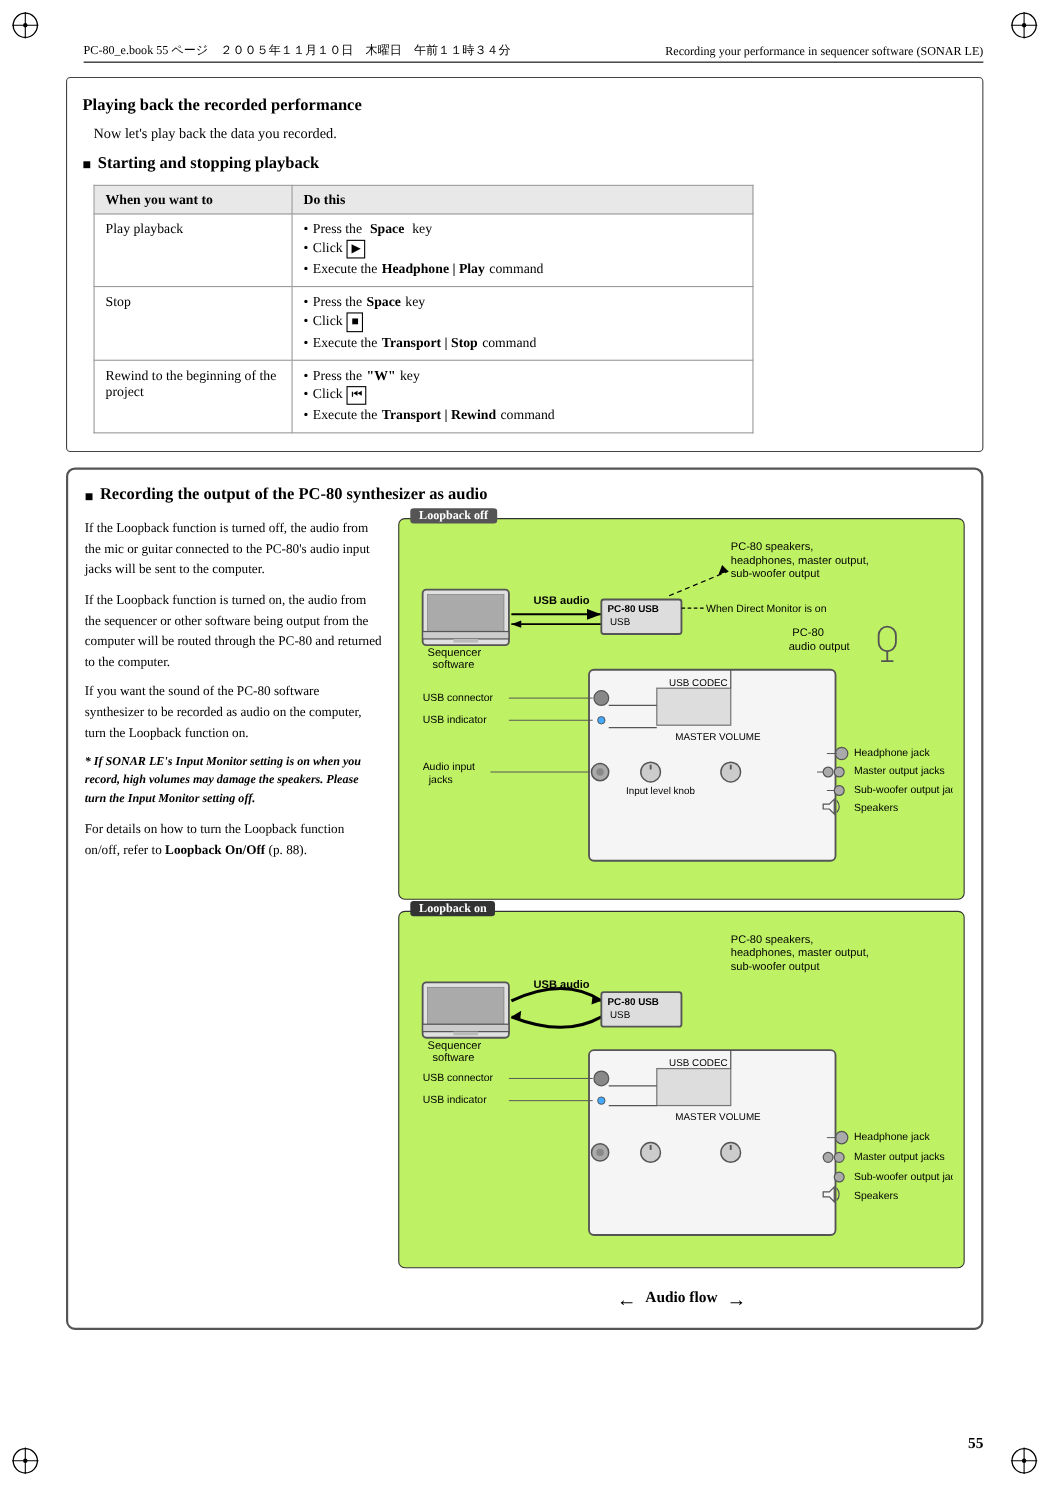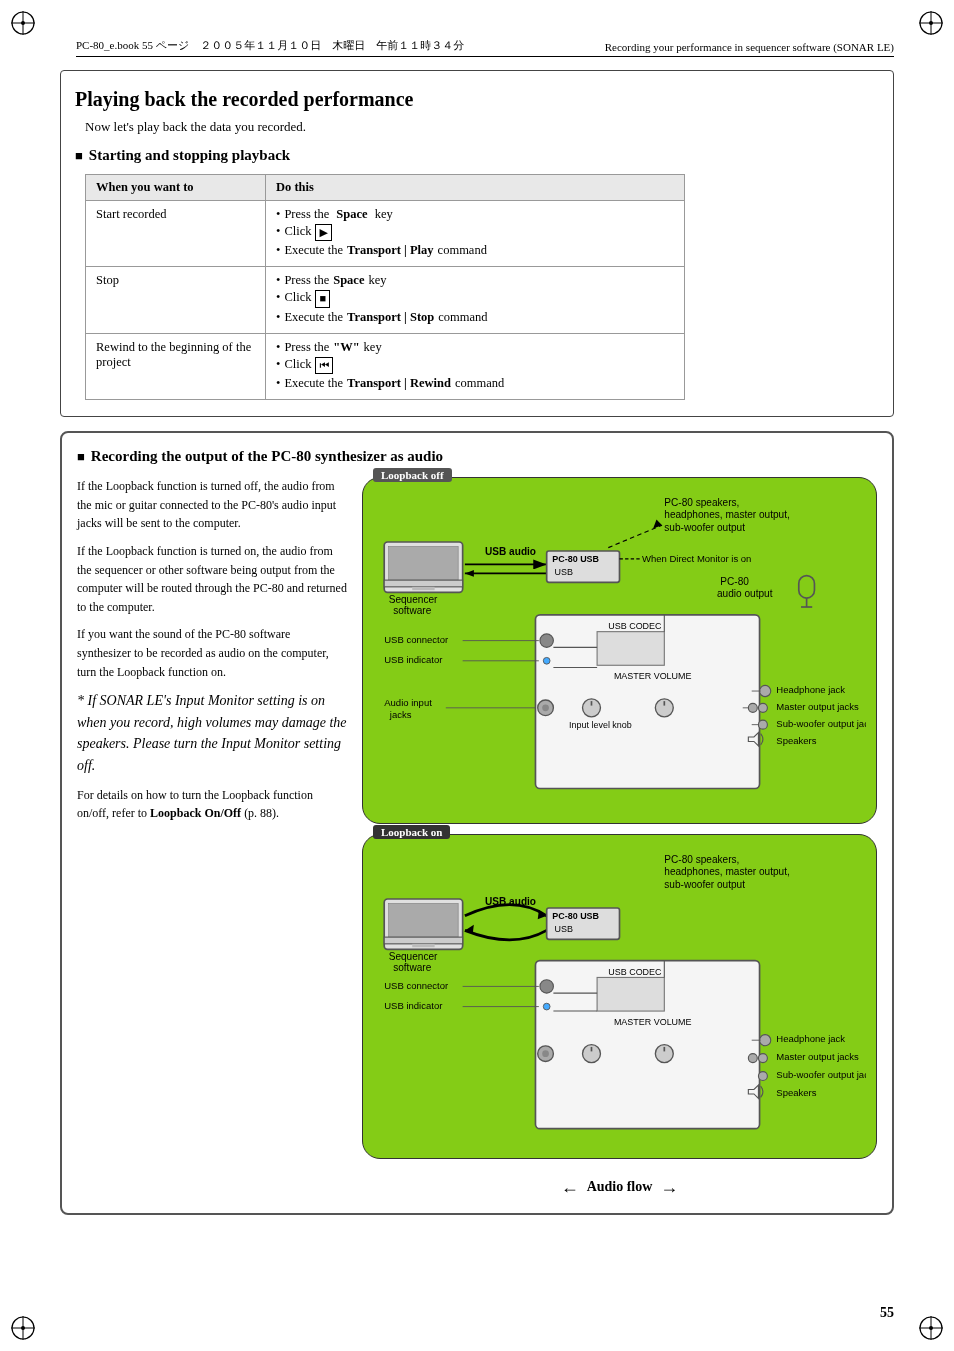--- a/index.html
+++ b/index.html
@@ -63,21 +63,21 @@
     .main-content {
       position: absolute;
       top: 70px;
       left: 60px;
       right: 60px;
       bottom: 55px;
     }
 
     
     .section-title {
-      font-size: 20px;
+      font-size: 15px;
       font-weight: bold;
       margin-bottom: 8px;
       margin-top: 5px;
     }
 
     .intro-text {
       font-size: 13px;
       margin-bottom: 12px;
       margin-left: 10px;
     }
@@ -144,45 +144,46 @@
     .left-col {
       flex: 0 0 270px;
       font-size: 12px;
       line-height: 1.55;
     }
     .left-col p {
       margin-bottom: 9px;
     }
     .left-col .italic-note {
       font-style: italic;
-      font-size: 14px;
+      font-size: 11px;
       margin-bottom: 9px;
+      font-weight: bold;
     }
     .left-col .last-para {
       margin-bottom: 0;
     }
 
     .right-col {
       flex: 1;
       position: relative;
     }
 
     
     .diagram-area {
       display: flex;
       flex-direction: column;
       gap: 10px;
     }
 
     .diagram-box {
       border: 1.5px solid #333;
-      border-radius: 18px;
+      border-radius: 6px;
       padding: 8px 10px 8px 10px;
       position: relative;
-      background: #84cc16;
+      background: #bef264;
     }
 
     .diagram-label {
       position: absolute;
       top: -10px;
       left: 10px;
       background: #555;
       color: #fff;
       font-size: 11px;
       font-weight: bold;
@@ -288,25 +289,25 @@
 
     <table class="playback-table">
       <thead>
         <tr>
           <th>When you want to</th>
           <th>Do this</th>
         </tr>
       </thead>
       <tbody>
         <tr>
-          <td>Start recorded</td>
+          <td>Play playback</td>
           <td>
             <div class="bullet-item">Press the <span class="key-bold">&nbsp;Space&nbsp;</span> key</div>
             <div class="bullet-item">Click <span class="key-box">▶</span></div>
-            <div class="bullet-item">Execute the <strong>Transport | Play</strong> command</div>
+            <div class="bullet-item">Execute the <strong>Headphone | Play</strong> command</div>
           </td>
         </tr>
         <tr>
           <td>Stop</td>
           <td>
             <div class="bullet-item">Press the <strong>Space</strong> key</div>
             <div class="bullet-item">Click <span class="key-box">■</span></div>
             <div class="bullet-item">Execute the <strong>Transport | Stop</strong> command</div>
           </td>
         </tr>

